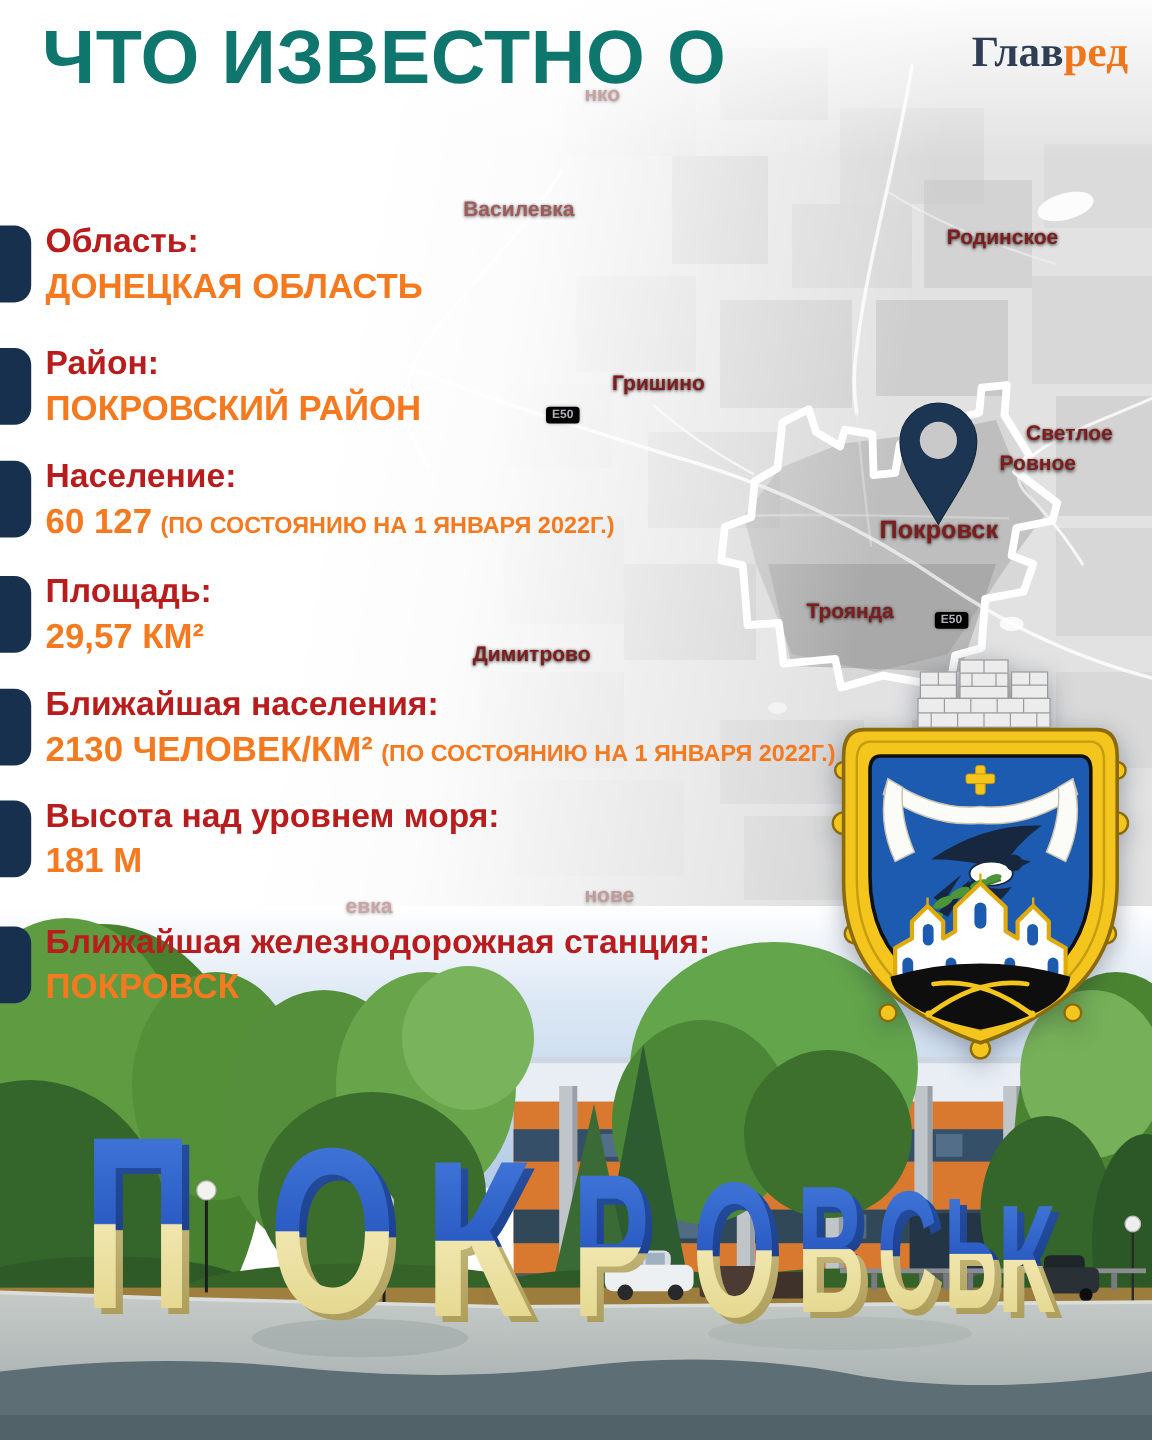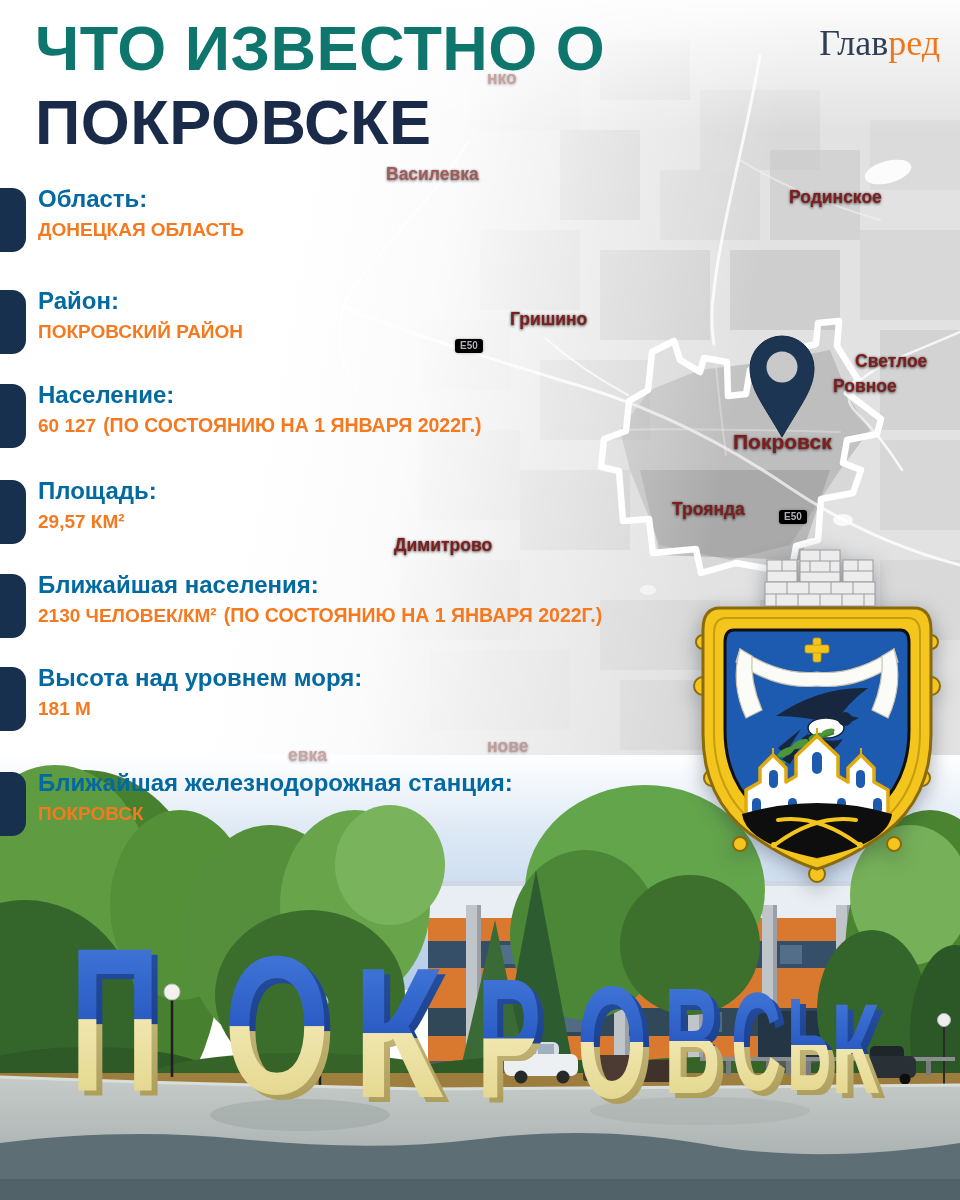--- a/index.html
+++ b/index.html
@@ -27,31 +27,31 @@
   .photo-svg{position:absolute;left:0;top:755px;z-index:4;}
   .photo-svg text{font-family:"Liberation Sans",sans-serif;font-weight:bold;}
   .ghost2{position:absolute;left:0;top:0;z-index:5;}
 
   
   .title{position:absolute;left:35px;top:12px;z-index:6;font-weight:bold;
          font-size:63px;line-height:1.17;letter-spacing:.5px;}
   .t1{color:#0f766e;}
   .t2{color:#1A2B49;}
   .logo{position:absolute;right:20px;top:22px;z-index:6;
-        font-family:"Liberation Serif",serif;font-weight:normal;font-size:36px;}
+        font-family:"Liberation Serif",serif;font-weight:bold;font-size:36px;}
   .lg1{color:#2F3E54;}
   .lg2{color:#F0761B;}
 
   
   .fact{position:absolute;left:0;padding-left:38px;z-index:6;}
   .fact .bullet{position:absolute;left:0;top:2px;width:26px;height:64px;
                 background:#16304E;border-radius:0 14px 14px 0;}
-  .flabel{font-size:24px;font-weight:bold;color:#0369a1;line-height:1.1;}
+  .flabel{font-size:28px;font-weight:bold;color:#b91c1c;line-height:1.1;}
   .fvalue{margin-top:7px;color:#F5791F;font-weight:bold;line-height:1.05;white-space:nowrap;}
-  .fvalue .val{font-size:19px;}
+  .fvalue .val{font-size:29px;}
   .fvalue .note{font-size:19.5px;margin-left:7px;}
 
   
   .arms{position:absolute;left:688px;top:546px;z-index:5;
         filter:drop-shadow(0 5px 10px rgba(20,30,50,.35));}
 </style>
 </head>
 <body>
 
 <div class="poster">
@@ -298,21 +298,20 @@
     </g>
   </svg>
 
   <div class="ghost2">
     <span class="mlab ghost" style="left:288px;top:745px">евка</span>
     <span class="mlab ghost" style="left:487px;top:736px">нове</span>
   </div>
 
   <div class="title">
     <div class="t1">ЧТО ИЗВЕСТНО О</div>
-    <div class="t2">ПОКРОВСКЕ</div>
   </div>
   <div class="logo"><span class="lg1">Глав</span><span class="lg2">ред</span></div>
 
   <div class="fact" style="top:186px">
     <div class="bullet"></div>
     <div class="flabel">Область:</div>
     <div class="fvalue"><span class="val">ДОНЕЦКАЯ ОБЛАСТЬ</span><span class="note"></span></div>
   </div>
   <div class="fact" style="top:288px">
     <div class="bullet"></div>

